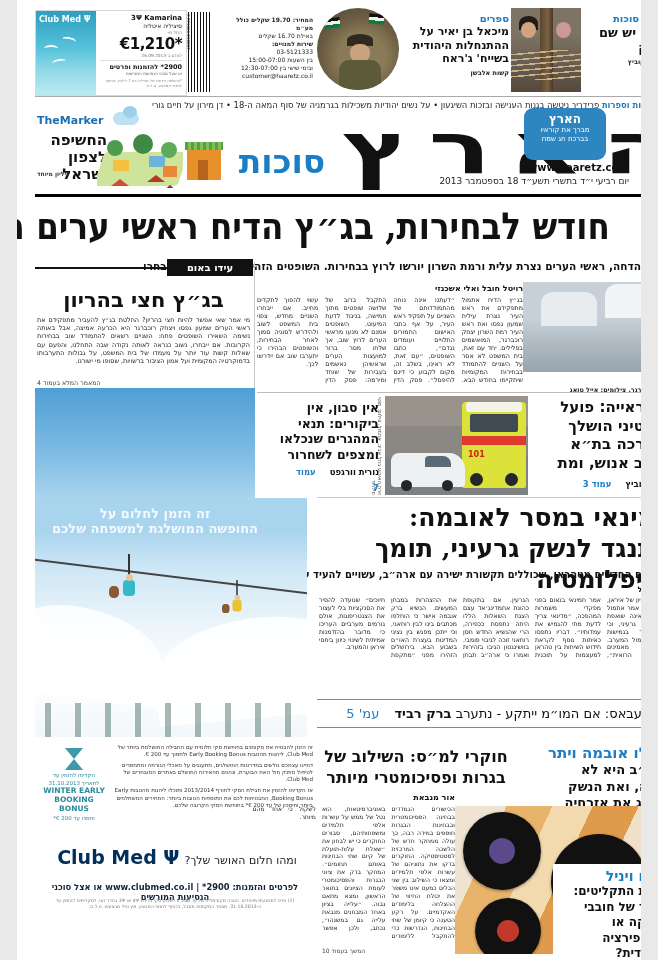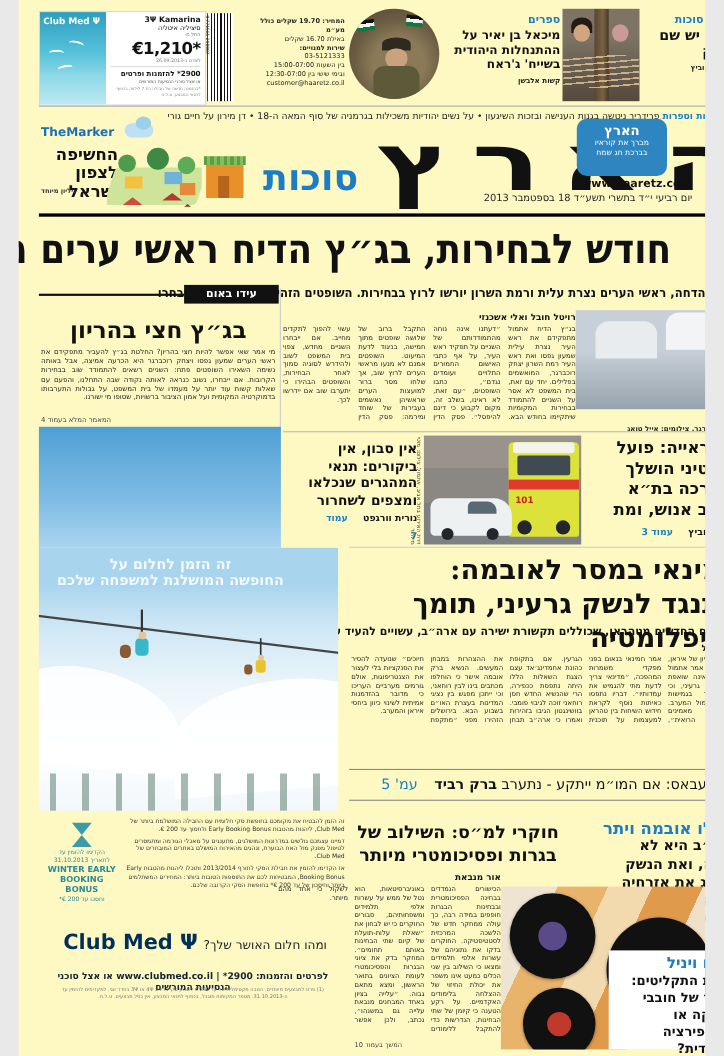--- a/index.html
+++ b/index.html
@@ -1,16 +1,16 @@
 <!DOCTYPE html>
 <html lang="he" dir="rtl"><head>
 <meta charset="utf-8">
 <style>
   html,body{margin:0;padding:0;background:#e9e9e9;}
-  .page{position:relative;width:624px;height:960px;background:#fef9c3;margin:0 auto;overflow:hidden;
+  .page{position:relative;width:624px;height:960px;background:#ffffff;margin:0 auto;overflow:hidden;
         direction:rtl;font-family:"DejaVu Sans","Liberation Sans",sans-serif;color:#111;}
   .abs{position:absolute;}
   .serif{font-family:"DejaVu Serif","DejaVu Sans",serif;}
   .b{font-weight:bold;margin-left:11px;}
   .blue{color:#1b7ec4;}
   .fit{white-space:nowrap;display:inline-block;transform-origin:right center;}
   
   .ad-cm{left:18px;top:10px;width:150px;height:84px;border:1px solid #d8d8d8;display:flex;direction:ltr;background:#fff;}
   .ad-cm-photo{width:60px;height:100%;background:linear-gradient(180deg,#2e9fc0 0%,#57c2da 45%,#8fd9e8 70%,#bde9f1 100%);position:relative;overflow:hidden;}
   .ad-cm-brand{position:absolute;top:4px;left:3px;color:#fff;font-size:8px;font-weight:bold;direction:ltr;}

